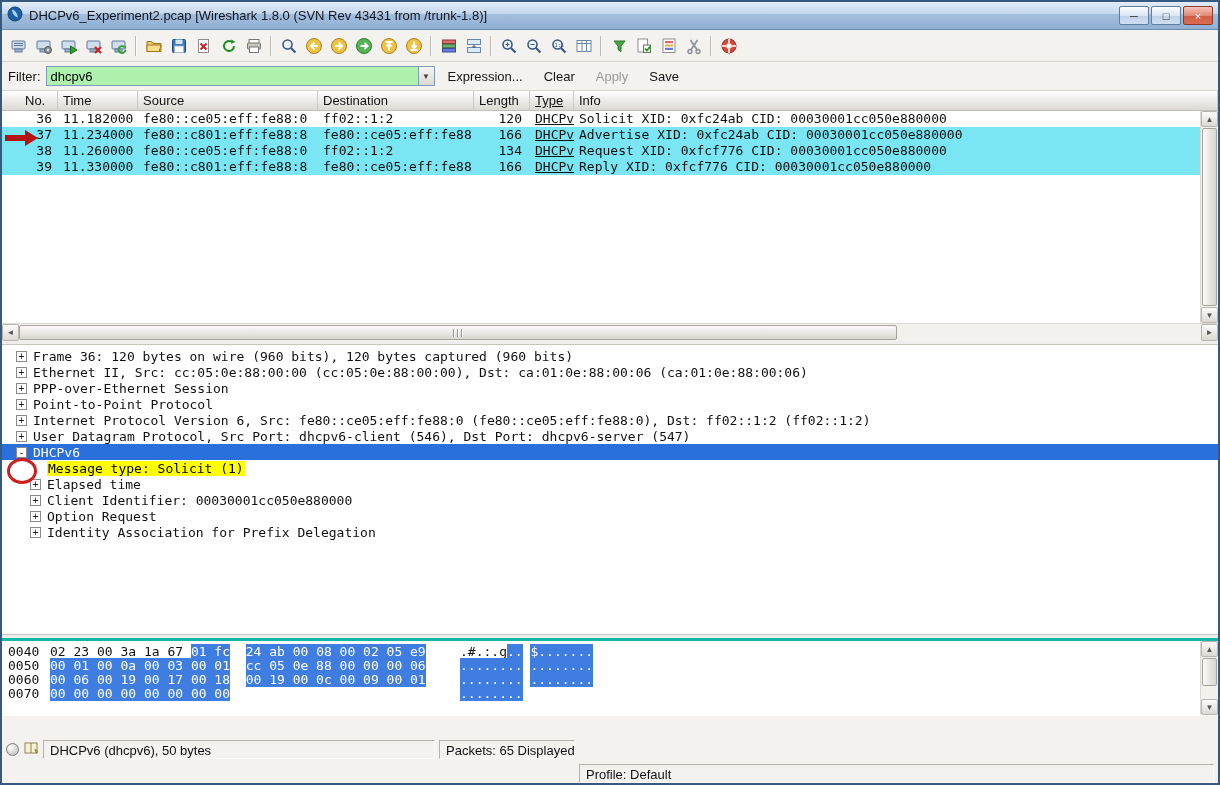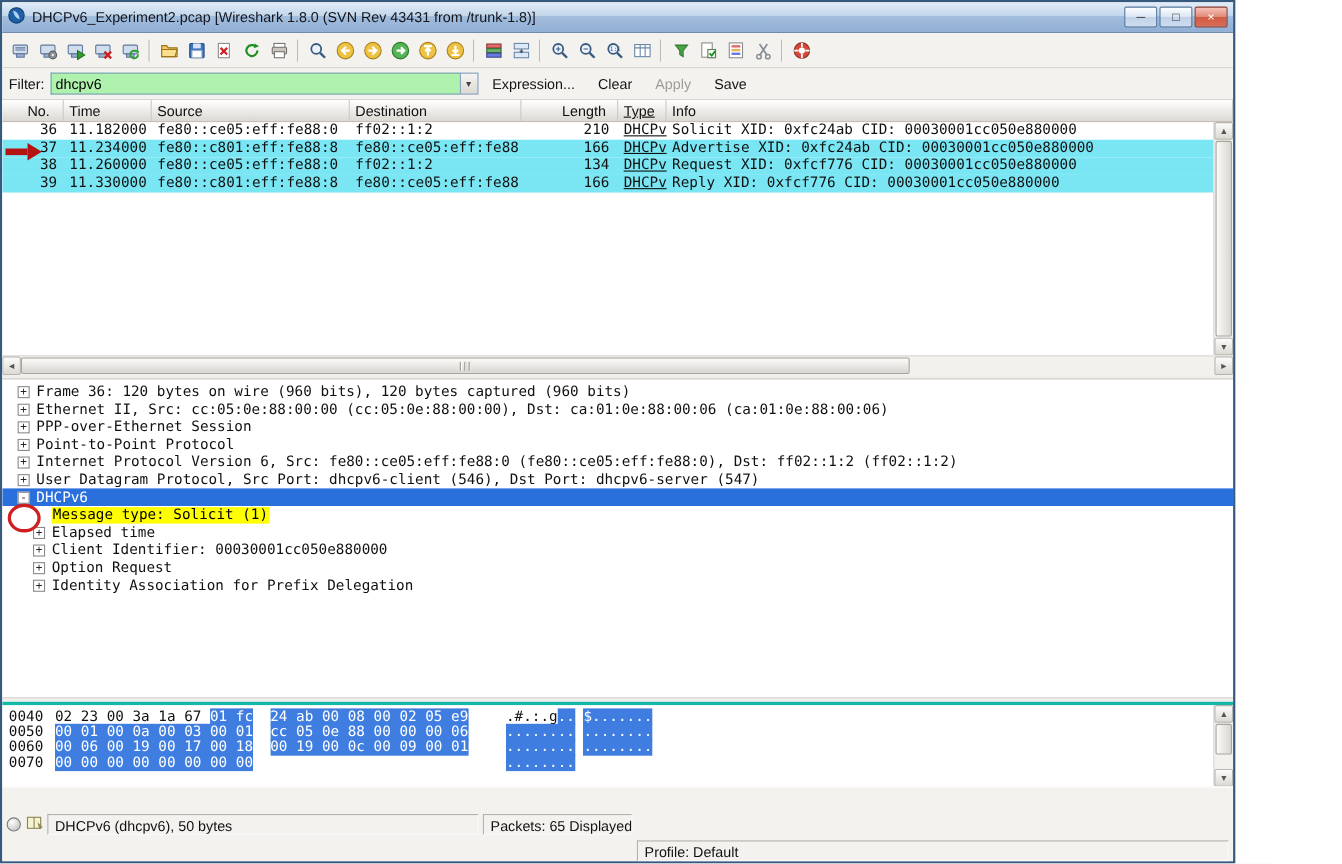--- a/index.html
+++ b/index.html
@@ -1,17 +1,17 @@
 <!DOCTYPE html>
 <html><head>
 <meta charset="utf-8">
 <style>
   html,body { margin:0; padding:0; background:#fff; }
   body { font-family:"Liberation Sans","DejaVu Sans",sans-serif; font-size:13px; color:#111; }
-  .window { position:relative; width:1123px; height:785px; box-sizing:border-box;
+  .window { position:relative; width:1220px; height:785px; box-sizing:border-box;
             border:2px solid #35597f; background:#f0efec; display:flex; flex-direction:column; overflow:hidden; }
 
   
   .titlebar { flex:0 0 27px; background:linear-gradient(#e3edf9,#c2d6ec 45%,#a3bedd 46%,#8fafd4);
               display:flex; align-items:center; padding:0 5px; gap:6px; border-bottom:1px solid #6d8cb0; }
   .title-text { flex:1; font-size:13px; color:#14141c; white-space:nowrap; overflow:hidden; }
   .win-controls { display:flex; gap:2px; }
   .win-btn { width:30px; height:19px; box-sizing:border-box; border:1px solid #5f7d9f; border-radius:2px;
              background:linear-gradient(#fdfeff,#dae5f3 50%,#c0d2e8 51%,#cfddf0);
              display:flex; align-items:center; justify-content:center; font-size:11px; color:#2a2a2a; }
@@ -37,21 +37,21 @@
   .fbtn.disabled { color:#9b9b97; }
 
   
   .plist { flex:0 0 250px; display:flex; flex-direction:column; background:#fff; position:relative; }
   .plheader { flex:0 0 19px; display:flex; background:linear-gradient(#ffffff,#eae8e4 60%,#dcd9d3); border-bottom:1px solid #c4c0b9; }
   .ph { box-sizing:border-box; border-right:1px solid #cdc9c2; padding:2px 0 0 5px; white-space:nowrap; overflow:hidden; }
   .w-no   { width:56px; flex:0 0 56px; }
   .w-time { width:80px; flex:0 0 80px; }
   .w-src  { width:180px; flex:0 0 180px; }
   .w-dst  { width:156px; flex:0 0 156px; }
-  .w-len  { width:56px; flex:0 0 56px;margin-left:32px; }
+  .w-len  { width:56px; flex:0 0 56px; }
   .w-type { width:44px; flex:0 0 44px;text-decoration:underline; }
   .w-info { flex:1; }
   .ph.w-no { padding-left:23px; }
   .plbody { flex:1; display:flex; overflow:hidden; }
   .plrows { flex:1; overflow:hidden; }
   .prow { height:16px; display:flex; font:13px "DejaVu Sans Mono","Liberation Mono",monospace; white-space:pre; }
   .prow .c { box-sizing:border-box; padding-left:5px; overflow:hidden; white-space:pre; }
   .prow .c.w-no  { text-align:right; padding-left:0; padding-right:6px; }
   .prow .c.w-len { text-align:right; padding-left:0; padding-right:8px; }
   .prow.cyan { background:#7ae6f4; }
@@ -338,21 +338,21 @@
       <span class="ph w-type">Type</span>
       <span class="ph w-info">Info</span>
     </div>
     <div class="plbody">
       <div class="plrows">
         <div class="prow">
           <span class="c w-no">36</span>
           <span class="c w-time">11.182000</span>
           <span class="c w-src">fe80::ce05:eff:fe88:0</span>
           <span class="c w-dst">ff02::1:2</span>
-          <span class="c w-len">210</span>
+          <span class="c w-len">120</span>
           <span class="c w-type">DHCPv6</span>
           <span class="c w-info">Solicit XID: 0xfc24ab CID: 00030001cc050e880000</span>
         </div>
         <div class="prow cyan">
           <span class="c w-no">37</span>
           <span class="c w-time">11.234000</span>
           <span class="c w-src">fe80::c801:eff:fe88:8</span>
           <span class="c w-dst">fe80::ce05:eff:fe88:0</span>
           <span class="c w-len">166</span>
           <span class="c w-type">DHCPv6</span>

